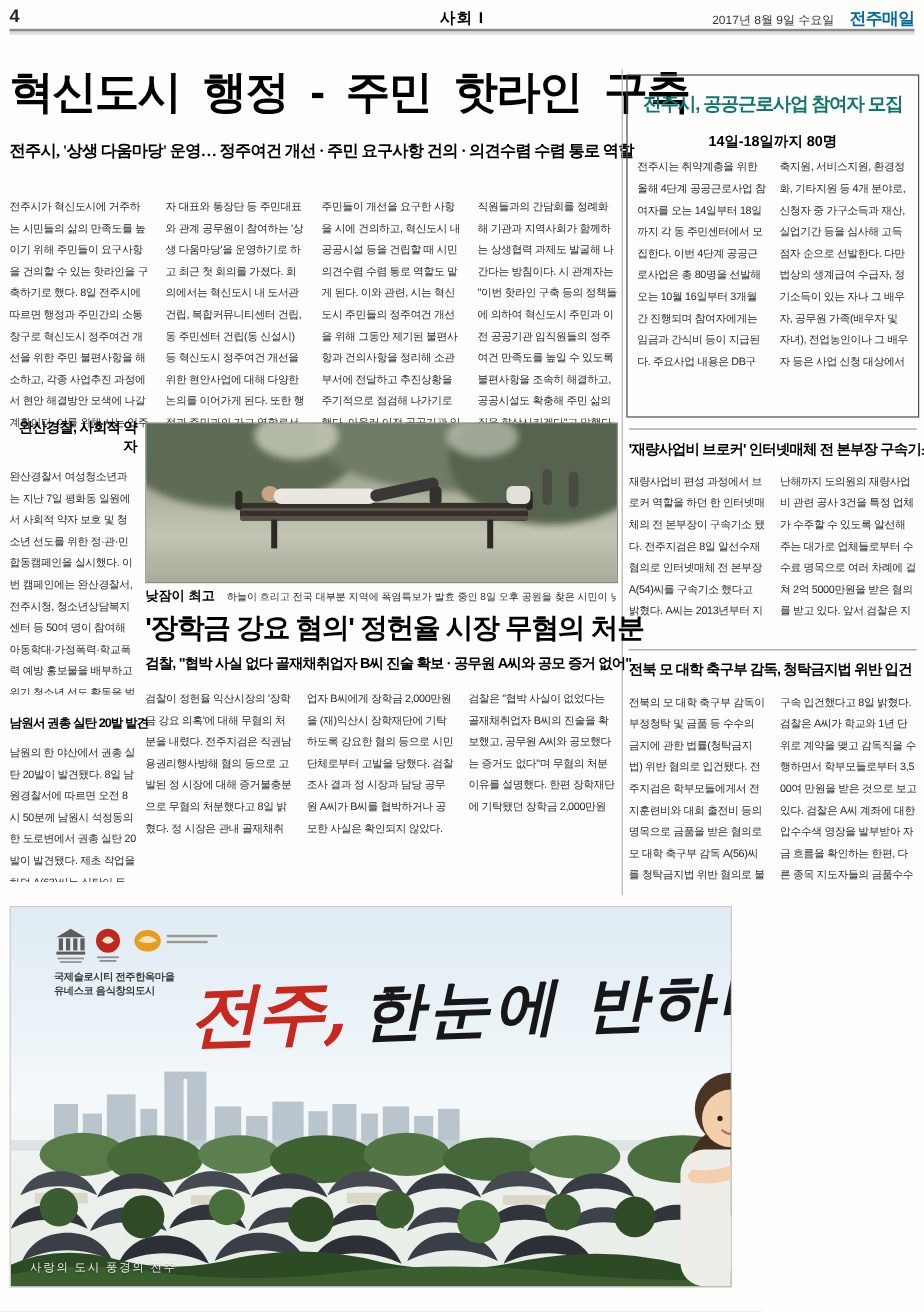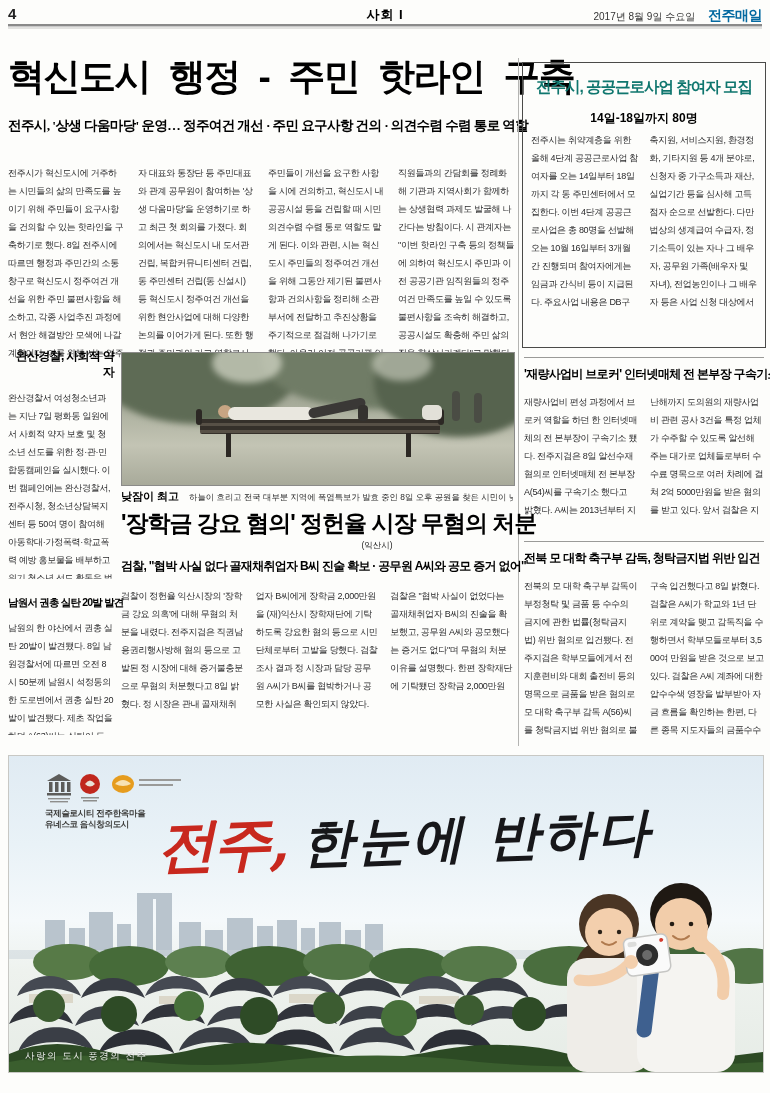--- a/index.html
+++ b/index.html
@@ -64,21 +64,21 @@
   .h-box{font-size:15.5px;font-weight:900;letter-spacing:-1px;text-align:center;white-space:nowrap;color:#0f766e;margin-top:4px;}
   .h-jobs-sub{font-size:12px;font-weight:800;text-align:center;margin:12px 0 2px;color:#000;}
   .jobs-body{height:196px;column-count:2;column-gap:11px;column-fill:auto;overflow:hidden;}
   .rart1{top:366px;left:524px;width:240px;}
   .rart2{top:550px;left:524px;width:240px;}
   .h-right{font-size:12px;font-weight:900;letter-spacing:-0.7px;white-space:nowrap;color:#000;}
   .broker-body{margin-top:8px;height:130px;column-count:2;column-gap:12px;column-fill:auto;overflow:hidden;}
   .coach-body{margin-top:8px;height:162px;column-count:2;column-gap:12px;column-fill:auto;overflow:hidden;}
 
   
-  .ad{top:755px;left:8px;width:756px;height:318px;border:1px solid #c8c8c4;box-sizing:border-box;overflow:hidden;
+  .ad{top:755px;left:8px;width:602px;height:318px;border:1px solid #c8c8c4;box-sizing:border-box;overflow:hidden;
       background:linear-gradient(180deg,#e0ebf3 0%,#e9f2f7 28%,#f5f9fb 52%,#eef2ee 68%,#e6ece6 100%);}
   .ad-logos{position:absolute;left:36px;top:16px;}
   .ll{font-size:8.5px;font-weight:700;color:#3a3a38;line-height:11px;letter-spacing:-0.3px;}
   .ad-slogan{position:absolute;left:148px;top:44px;transform:rotate(-2deg);font-family:"DejaVu Serif",serif;white-space:nowrap;}
   .slogan-red{font-size:58px;font-weight:700;font-style:italic;color:#c8281e;letter-spacing:-2px;}
   .slogan-black{font-size:52px;font-weight:700;font-style:italic;color:#17171a;margin-left:14px;letter-spacing:3px;}
   .slogan-heart{position:absolute;left:312px;top:66px;font-size:15px;color:#17171a;transform:rotate(-14deg);}
   .ad-scene{position:absolute;left:0;bottom:0;width:754px;height:210px;}
   .ad-cap{position:absolute;left:16px;bottom:9px;font-size:9.5px;letter-spacing:1.5px;color:#fff;opacity:.92;
           text-shadow:0 1px 2px rgba(0,0,0,.55);margin-top:29px;}
@@ -145,21 +145,20 @@
     <div class="p-legs"></div>
     <div class="p-shin"></div>
     <div class="p-bag"></div>
   </div>
   <div class="abs photo-cap">
     <b>낮잠이 최고</b><span>하늘이 흐리고 전국 대부분 지역에 폭염특보가 발효 중인 8일 오후 공원을 찾은 시민이 낮잠을 자고 있다.</span>
   </div>
 
   <div class="abs mayor">
     <div class="h-mid">'장학금 강요 혐의' 정헌율 시장 무혐의 처분</div>
-    <div class="region">(익산시)</div>
     <div class="h-mayor-sub">검찰, "협박 사실 없다 골재채취업자 B씨 진술 확보 · 공무원 A씨와 공모 증거 없어"</div>
     <div class="mayor-body">
       <span class="bodytext">검찰이 정헌율 익산시장의 '장학금 강요 의혹'에 대해 무혐의 처분을 내렸다. 전주지검은 직권남용권리행사방해 혐의 등으로 고발된 정 시장에 대해 증거불충분으로 무혐의 처분했다고 8일 밝혔다. 정 시장은 관내 골재채취업자 B씨에게 장학금 2,000만원을 (재)익산시 장학재단에 기탁하도록 강요한 혐의 등으로 시민단체로부터 고발을 당했다. 검찰 조사 결과 정 시장과 담당 공무원 A씨가 B씨를 협박하거나 공모한 사실은 확인되지 않았다. 검찰은 "협박 사실이 없었다는 골재채취업자 B씨의 진술을 확보했고, 공무원 A씨와 공모했다는 증거도 없다"며 무혐의 처분 이유를 설명했다. 한편 장학재단에 기탁됐던 장학금 2,000만원은 B씨 측에 전액 반환된 것으로 알려졌다.</span>
       
     </div>
   </div>
 
   <div class="abs rbox">
     <div class="h-box">전주시, 공공근로사업 참여자 모집</div>
     <div class="h-jobs-sub">14일-18일까지 80명</div>

